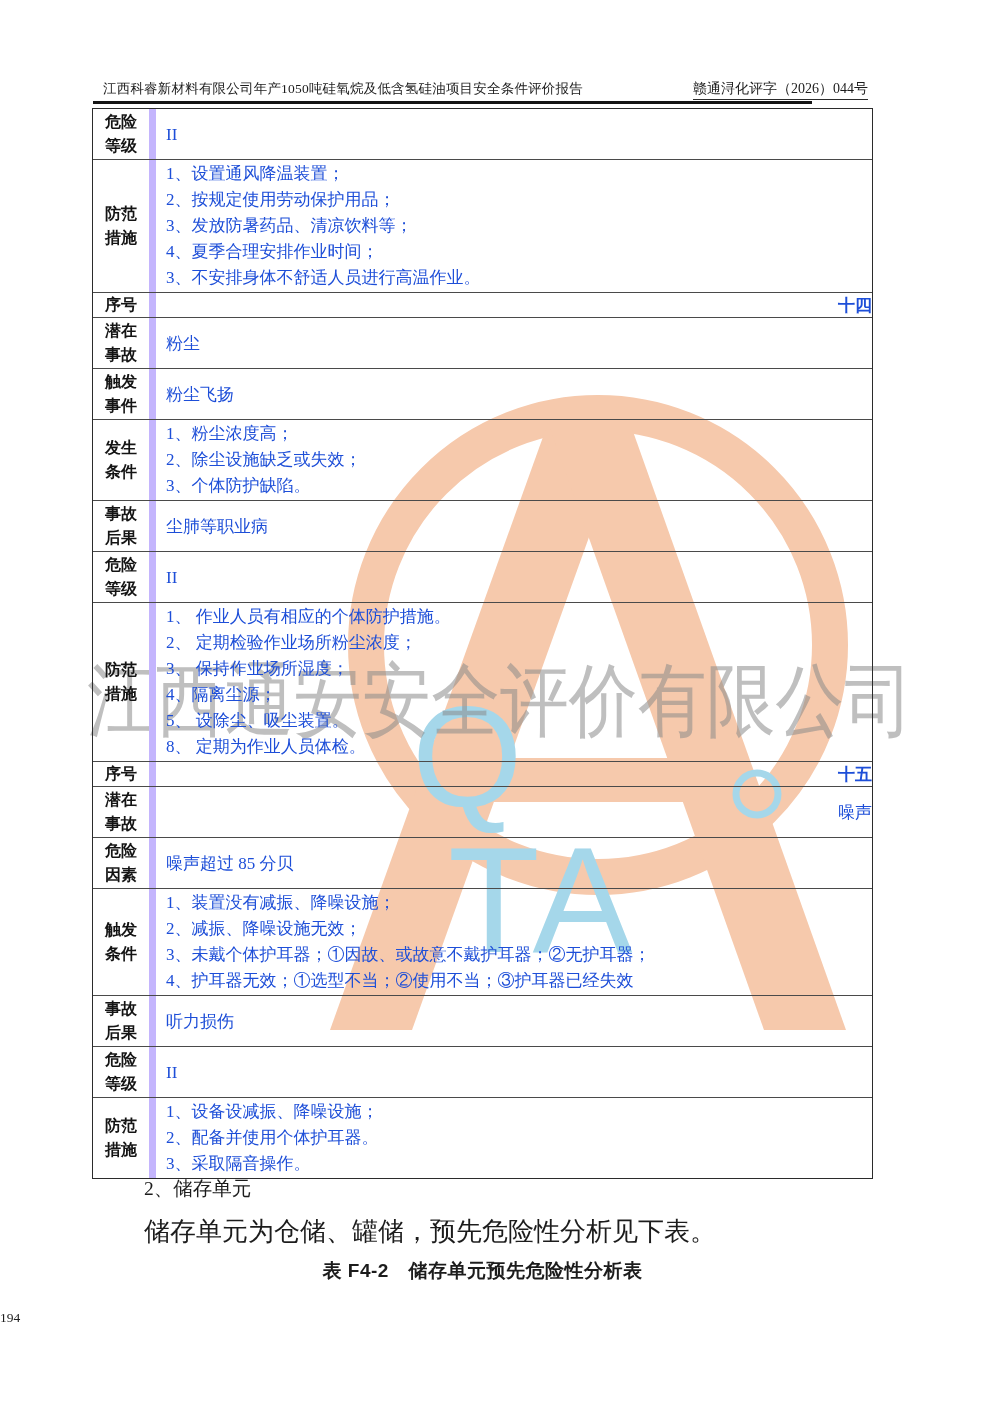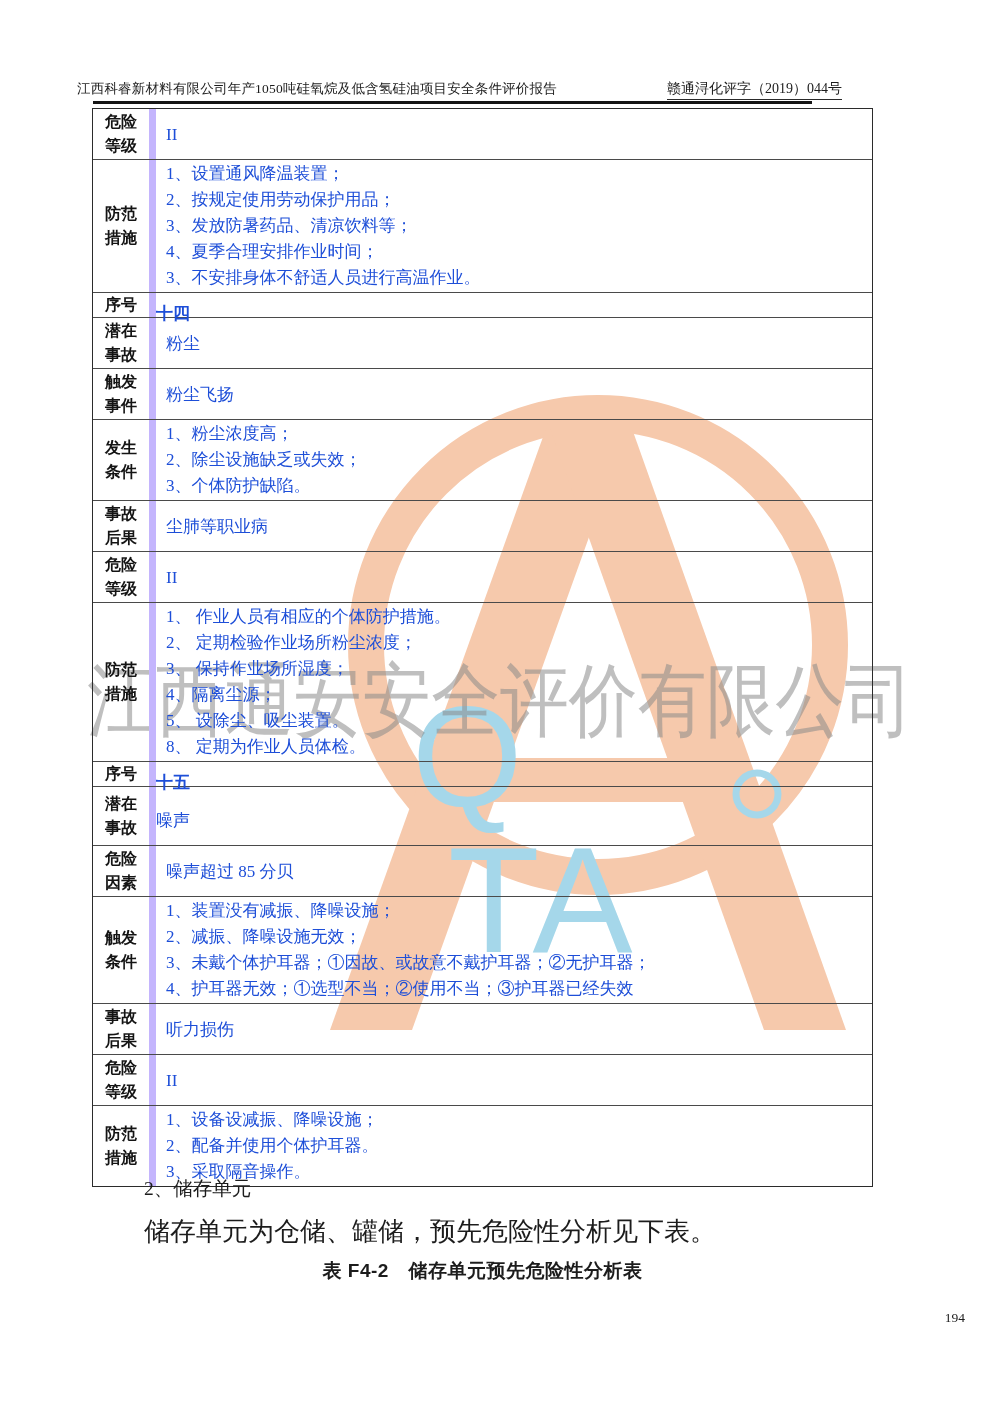--- a/index.html
+++ b/index.html
@@ -1,21 +1,21 @@
 <!DOCTYPE html>
 <html><head>
 <meta charset="utf-8">
 <style>
   html,body{margin:0;padding:0;background:#ffffff;}
   .page{position:relative;width:1000px;height:1414px;background:#ffffff;overflow:hidden;
         font-family:"Liberation Serif","DejaVu Serif",serif;color:#1c1c1c;}
   
   .watermark{position:absolute;left:0;top:0;width:1000px;height:1414px;z-index:0;pointer-events:none;}
   
-  .header{position:absolute;left:77px;top:80px;width:765px;display:flex;
+  .header{position:absolute;left:103px;top:80px;width:765px;display:flex;
           justify-content:space-between;align-items:baseline;z-index:2;}
   .header-left{font-size:13.5px;letter-spacing:0.2px;}
   .header-right{font-size:14px;border-bottom:1.5px solid #2a2a2a;padding-bottom:1px;}
   .header-rule{position:absolute;left:93px;top:101px;width:719px;height:3px;background:#151515;z-index:2;}
   
   .hazard-table{position:absolute;left:92px;top:108px;width:781px;z-index:1;
                 border:1.6px solid #2b2b2b;box-sizing:border-box;background:transparent;}
   .trow{display:flex;border-bottom:1px solid #4a4a4a;box-sizing:border-box;}
   .trow:last-child{border-bottom:none;}
   .tlabel{width:63px;flex:0 0 63px;border-right:7px solid #c4b5fd;display:flex;
@@ -25,28 +25,28 @@
   .tlabel .wrap{display:inline-block;width:34px;text-align:center;word-break:break-all;}
   .tcontent{flex:1;display:flex;flex-direction:column;justify-content:center;
             box-sizing:border-box;font-size:17px;color:#1d4ed8;}
   .trow.single .tcontent{min-height:50px;padding-left:10px;}
   .trow.multi .tcontent{padding:1px 0 1px 10px;}
   .trow.multi .line{line-height:26px;}
   .trow.single .line{line-height:25px;}
   .trow.compact .tcontent{min-height:50px;}
   .trow.compact{height:25px;}
   .trow.compact .tcontent{min-height:25px;padding:0;font-weight:bold;}
-  .trow.center .tcontent{padding-left:0;text-align:left;margin-top:8px;}
+  .trow.center .tcontent{padding-left:0;text-align:right;}
   
   .section-heading{position:absolute;left:144px;top:1175px;font-size:19.5px;z-index:2;}
   .paragraph{position:absolute;left:144px;top:1214px;font-size:26px;z-index:2;}
   .table-caption{position:absolute;left:0;right:35px;top:1258px;text-align:center;z-index:2;
                  font-family:"Liberation Sans","DejaVu Sans",sans-serif;
                  font-weight:bold;font-size:19px;letter-spacing:0.5px;}
-  .page-number{position:absolute;left:0;right:35px;top:1310px;text-align:right;
+  .page-number{position:absolute;left:0;right:35px;top:1310px;text-align:left;
                font-size:13.5px;z-index:2;}
 </style>
 </head>
 <body>
 
 <div class="page">
 
   <svg class="watermark" viewBox="0 0 1000 1414" xmlns="http://www.w3.org/2000/svg">
     <g id="wm-orange">
       <circle cx="598" cy="645" r="232" fill="none" stroke="#F6C9AC" stroke-width="36"></circle>
@@ -57,21 +57,21 @@
     <g id="wm-blue" fill="#A5D7EA" font-family="Liberation Sans, DejaVu Sans, sans-serif">
       <text x="412" y="806" font-size="142" id="wm-q">Q</text>
       <text x="448" y="952" font-size="150" letter-spacing="4" id="wm-ta">TA</text>
       <circle cx="757" cy="794" r="21" fill="none" stroke="#A5D7EA" stroke-width="7"></circle>
     </g>
     <text id="wm-company" x="500" y="728" text-anchor="middle" font-size="80" textLength="826" lengthAdjust="spacingAndGlyphs" fill="#8A8A8A" fill-opacity="0.55" font-family="Liberation Sans, DejaVu Sans, sans-serif">江西通安安全评价有限公司</text>
   </svg>
 
   <div class="header">
     <span class="header-left">江西科睿新材料有限公司年产1050吨硅氧烷及低含氢硅油项目安全条件评价报告</span>
-    <span class="header-right">赣通浔化评字（2019）044号</span>
+    <span class="header-right">赣通浔化评字（2026）044号</span>
   </div>
   <div class="header-rule"></div>
 
   <div class="hazard-table" id="hazard-table">
       <div class="trow single">
         <div class="tlabel">
           <span class="wrap">危险等级</span>
         </div>
         <div class="tcontent">
           <div class="line">II</div>

